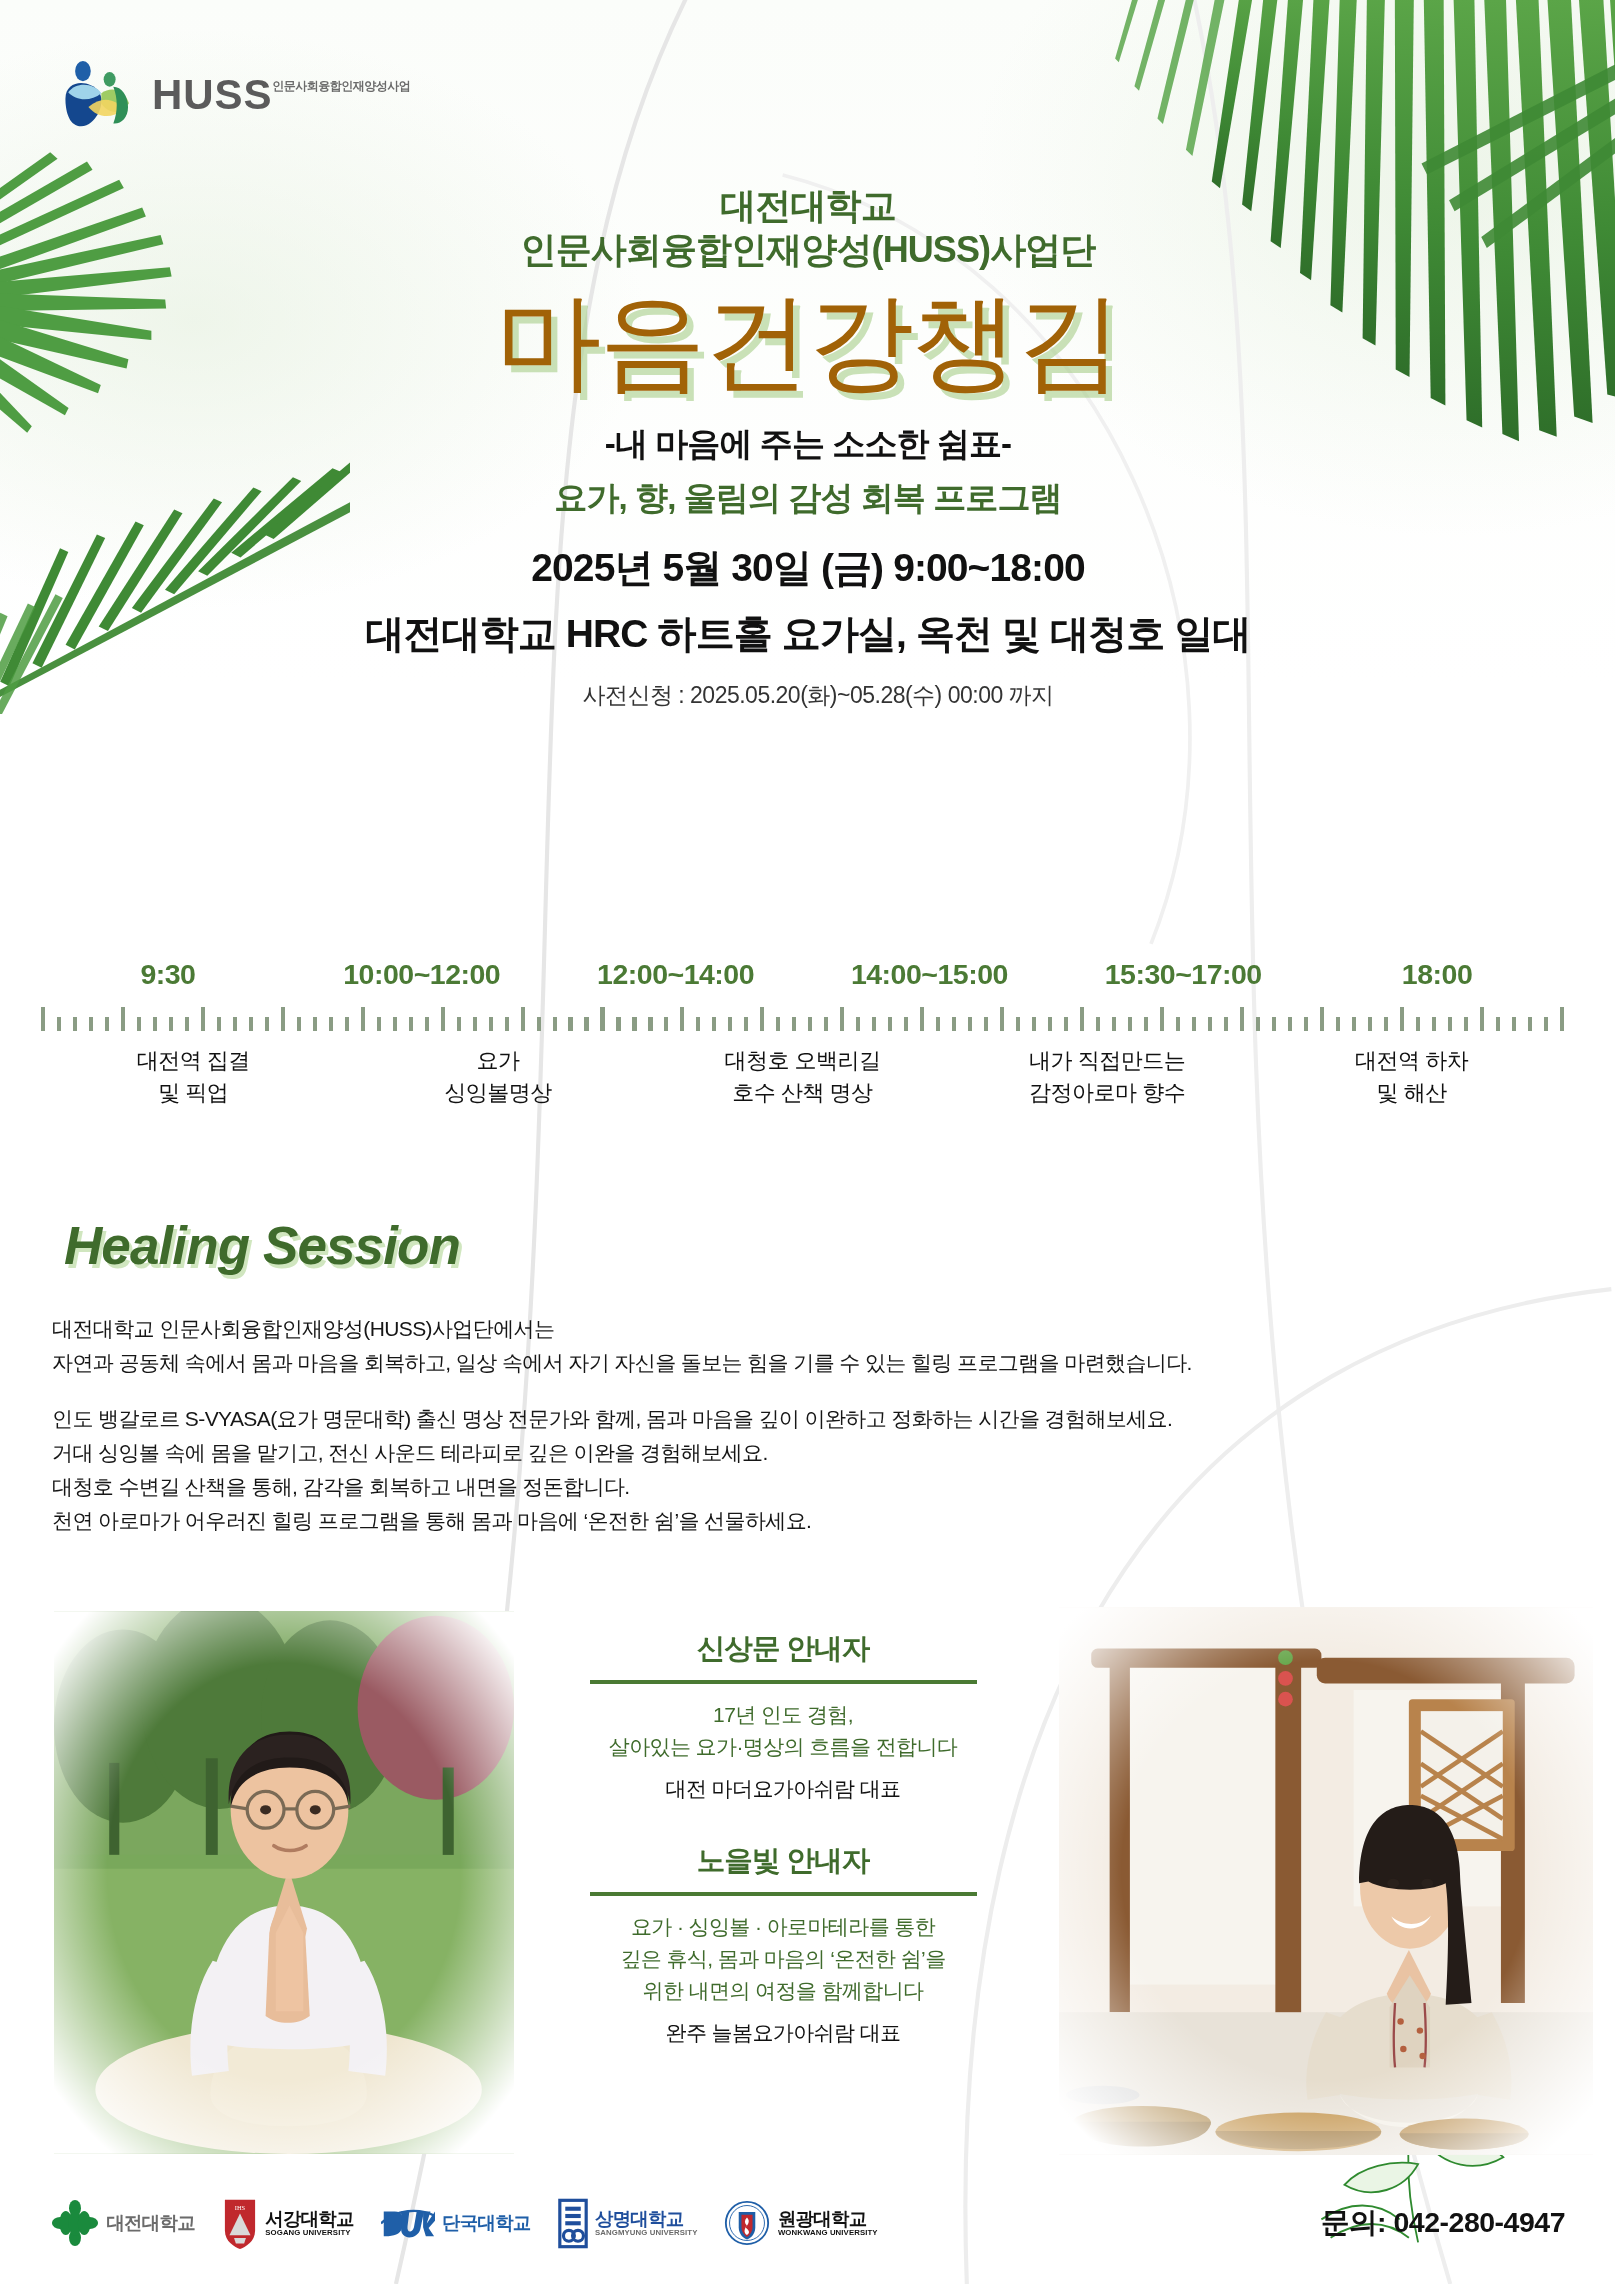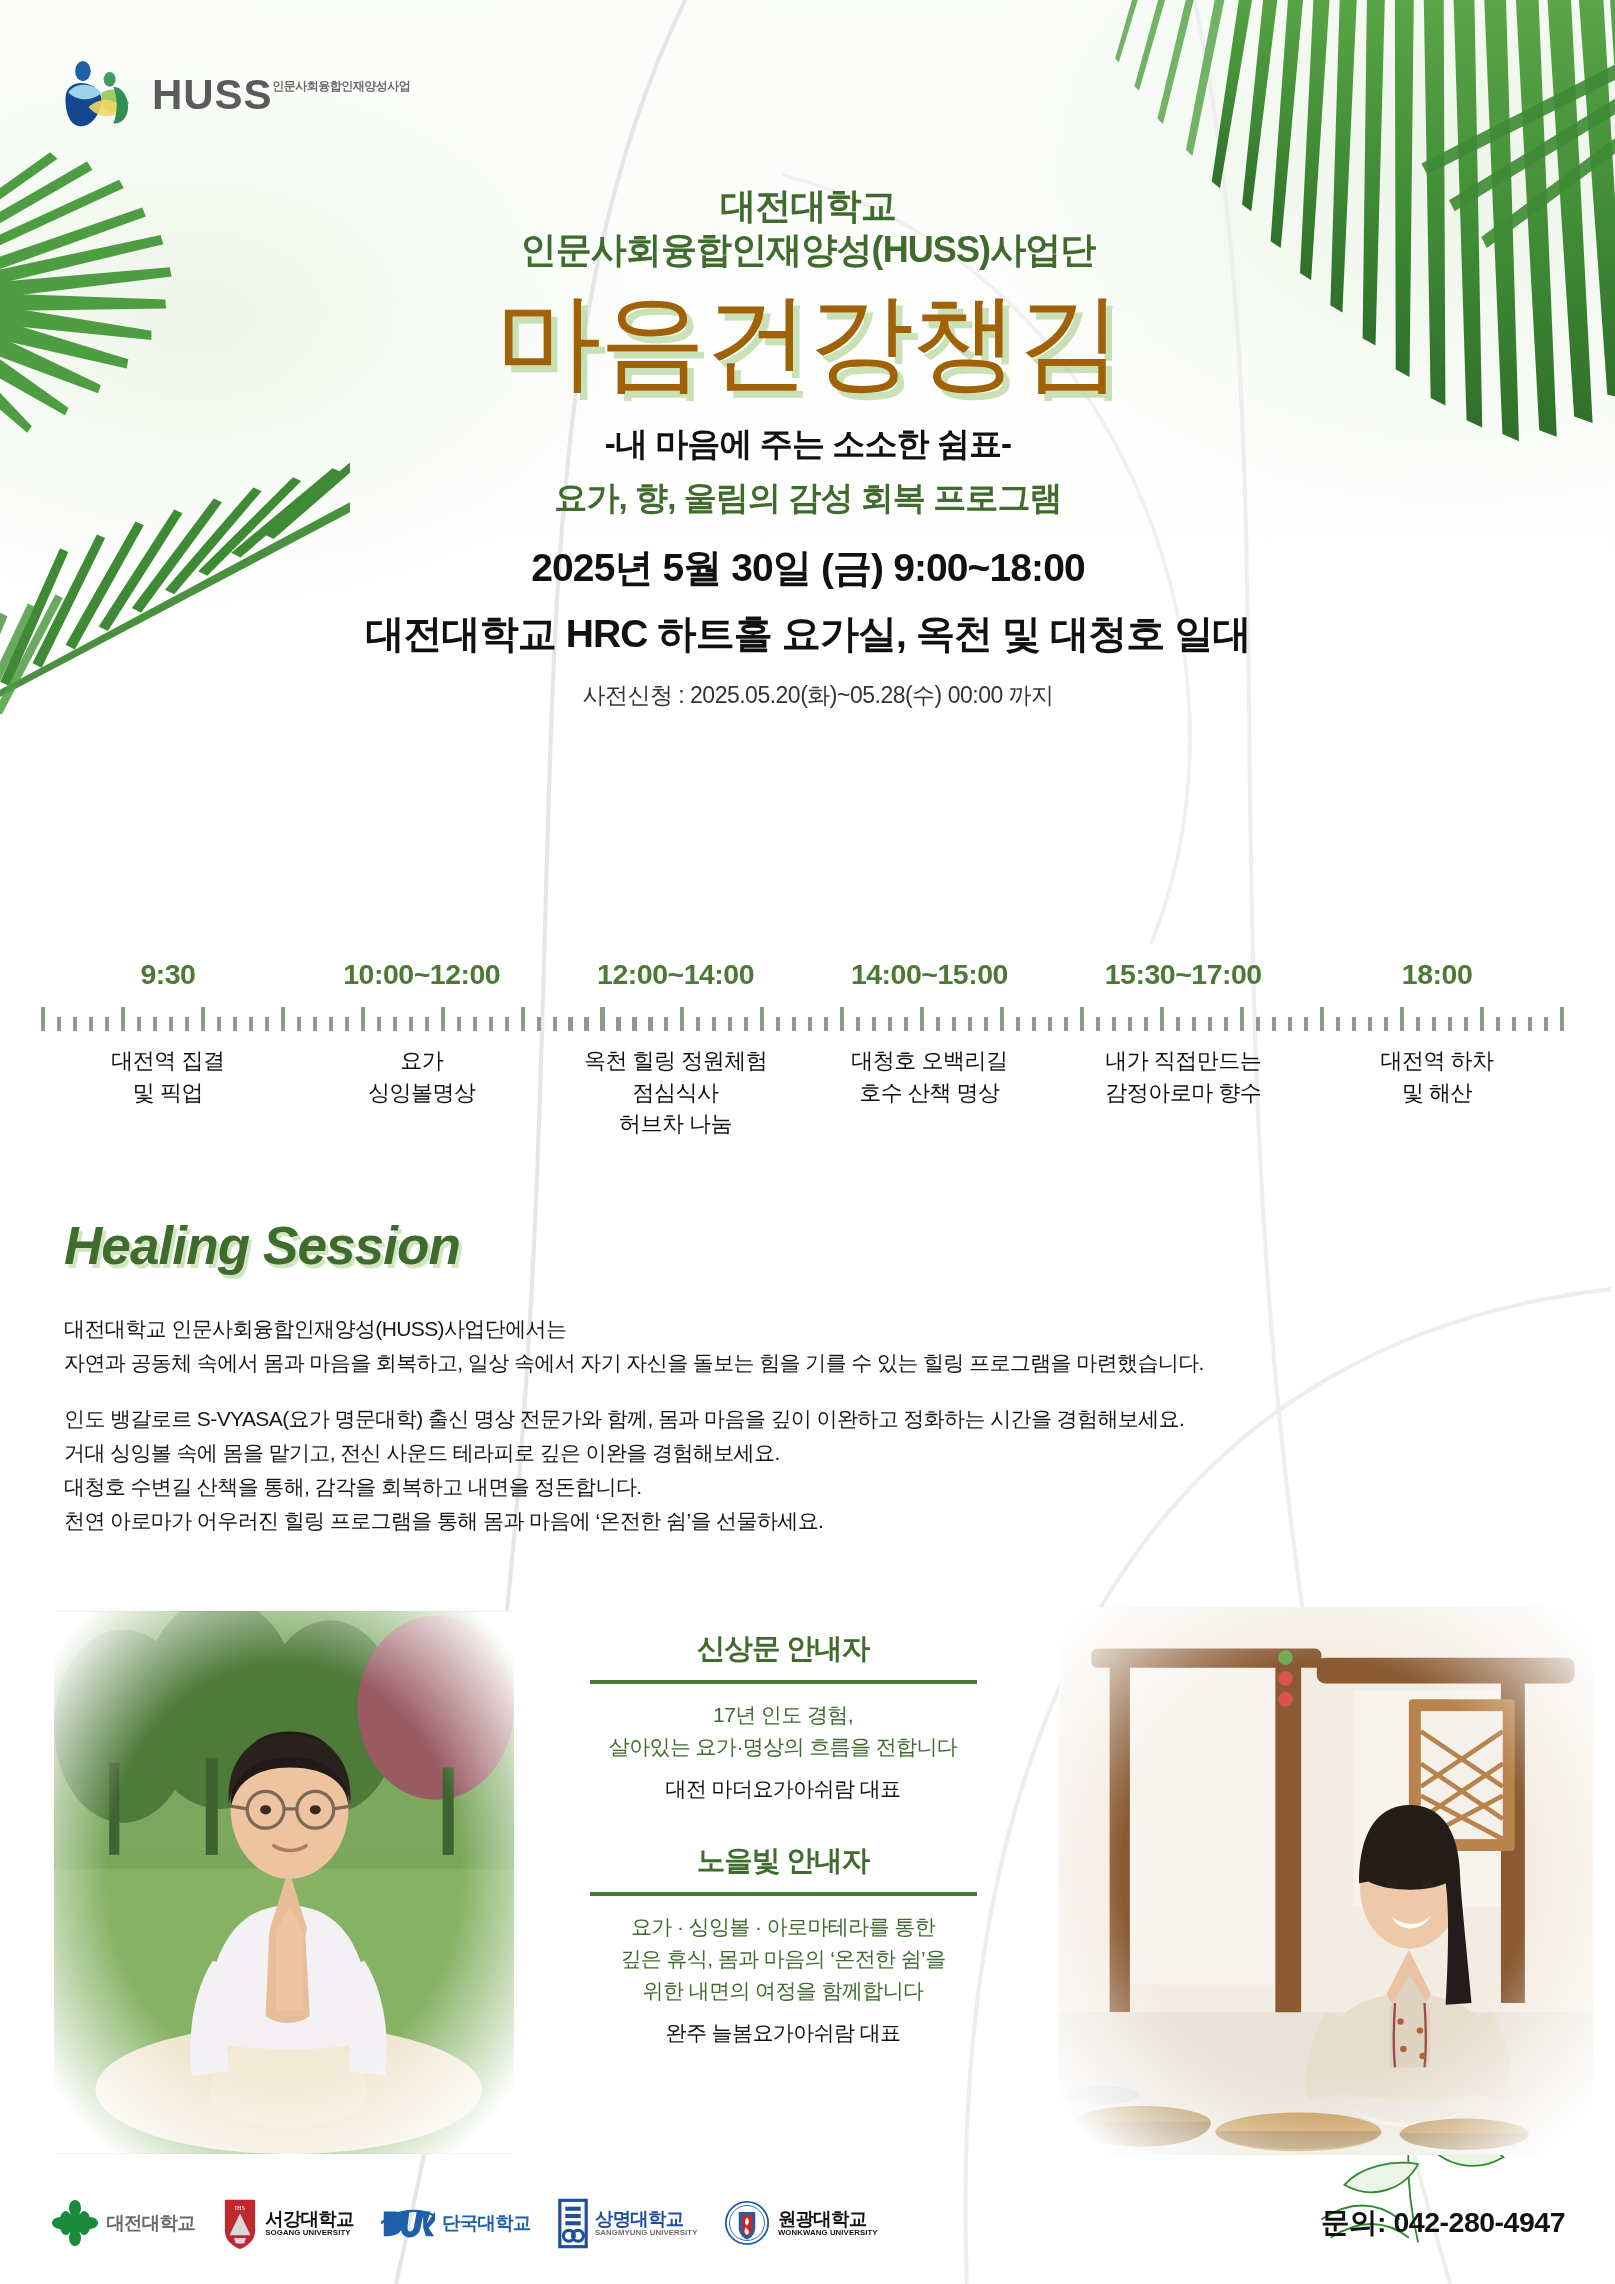--- a/index.html
+++ b/index.html
@@ -111,21 +111,21 @@
 
   
   .hs-title{
     position:absolute; left:64px; top:1215px; z-index:9;
     font-size:53px; font-weight:bold; color:#3f6b2c;
     font-style:italic;
     text-shadow:3.2px 3.7px 0 rgba(176,213,149,.6);
     letter-spacing:-0.9px;
   }
   .hs-body{
-    position:absolute; left:64px; top:1312px; right:55px; z-index:9;
+    position:absolute; left:52px; top:1312px; right:55px; z-index:9;
     font-size:21px; color:#161616; line-height:1.62; letter-spacing:-0.6px;
   }
   .hs-body p{ margin:0; }
   .hs-gap{ height:22px; }
 
   
   .photo{
     position:absolute; z-index:7; overflow:hidden;
   }
   .photo-left{ left:54px; top:1611px; width:460px; height:543px; }
@@ -438,25 +438,20 @@
   <div class="tl-row">
     <div class="tl-col">
         <div class="tl-act">대전역 집결
 및 픽업</div>
       </div>
     <div class="tl-col">
         <div class="tl-act">요가
 싱잉볼명상</div>
       </div>
     <div class="tl-col">
-        <div class="tl-act">옥천 힐링 정원체험
-점심식사
-허브차 나눔</div>
-      </div>
-    <div class="tl-col">
         <div class="tl-act">대청호 오백리길
 호수 산책 명상</div>
       </div>
     <div class="tl-col">
         <div class="tl-act">내가 직접만드는
 감정아로마 향수</div>
       </div>
     <div class="tl-col">
         <div class="tl-act">대전역 하차
 및 해산</div>

